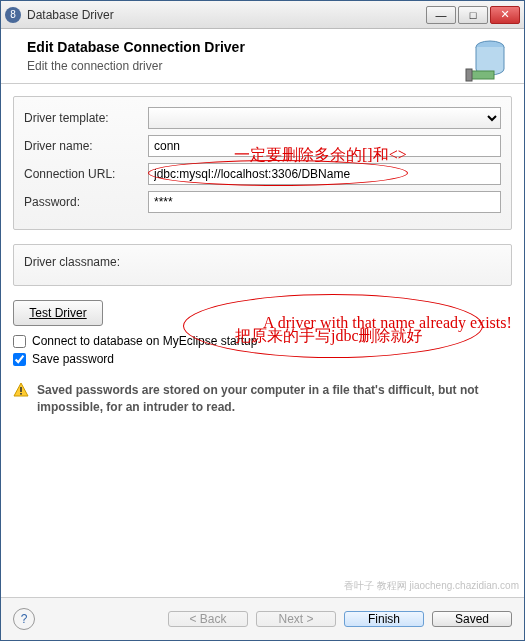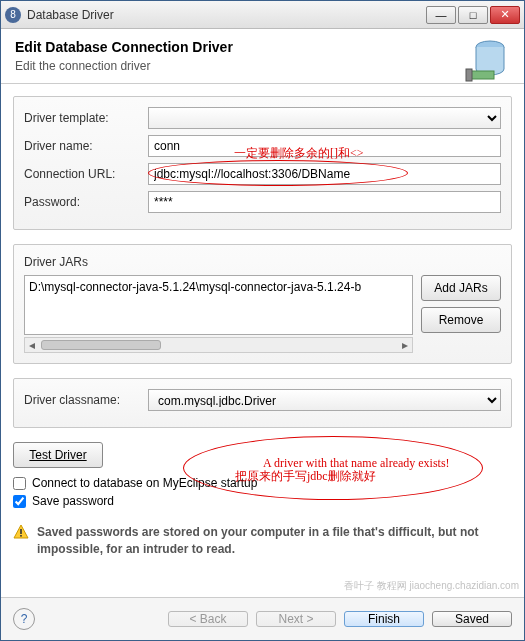--- a/index.html
+++ b/index.html
@@ -7,21 +7,21 @@
 
 .window { width: 525px; height: 641px; background: #fff; border: 1px solid #3a5f8a; display: flex; flex-direction: column; }
 
 .titlebar { height: 28px; background: linear-gradient(#f5f5f5, #e0e0e0); display: flex; align-items: center; padding: 0 4px; border-bottom: 1px solid #bbb; }
 .titlebar .app-icon { width: 16px; height: 16px; background: #4a6a9a; border-radius: 50%; margin-right: 6px; display: flex; align-items: center; justify-content: center; color: #fff; font-size: 10px; }
 .titlebar .title { flex: 1; color: #333; }
 .win-btns { display: flex; gap: 2px; }
 .win-btn { width: 30px; height: 18px; border: 1px solid #888; background: linear-gradient(#f8f8f8,#ddd); display:flex; align-items:center; justify-content:center; font-size:11px; cursor:pointer; border-radius:2px; }
 .win-btn.close { background: linear-gradient(#e77,#c33); color:#fff; border-color:#a22; }
 
-.header { padding: 10px 14px; background: #fff; border-bottom: 1px solid #ccc; display:flex; align-items:center; position:relative; }
+.header { padding: 10px 26px; background: #fff; border-bottom: 1px solid #ccc; display:flex; align-items:center; position:relative; }
 .header-text h2 { font-size: 14px; font-weight: bold; margin-bottom: 4px; }
 .header-text p { color: #555; }
 .header-icon { position:absolute; right:14px; top:8px; width:50px; height:50px; }
 
 .content { flex:1; padding: 12px; overflow:auto; display:flex; flex-direction:column; gap:4px; }
 .group { border:1px solid #c8c8c8; background: linear-gradient(#fbfbfb,#f3f3f3); padding:10px; margin-bottom:10px; border-radius:2px; }
 .row { display:flex; align-items:center; margin-bottom:6px; gap:6px; position:relative; }
 .row label { width: 118px; color:#333; }
 .row input[type=text], .row input[type=password], .row select { flex:1; padding:3px 5px; border:1px solid #aaa; background:#fff; font-size:12px; height:22px; }
 .row select { background: linear-gradient(#fff,#eee); }
@@ -42,21 +42,21 @@
 .warning { display:flex; gap:8px; margin-top:6px; padding:2px 0;font-weight:bold; }
 .warning .icon { width:16px; height:16px; flex-shrink:0; }
 .warning .text { color:#555; line-height:1.4; }
 
 .footer { border-top:1px solid #ccc; padding:10px 12px; display:flex; justify-content:flex-end; gap:8px; align-items:center; background:#f5f5f5; }
 .footer .help { margin-right:auto; width:22px; height:22px; border:1px solid #999; border-radius:50%; display:flex; align-items:center; justify-content:center; color:#36a; cursor:pointer; }
 .footer .btn { width:80px; padding:0 0; }
 .btn-default { background:linear-gradient(#eef6ff,#cfe4fb); border-color:#6a9fd4; }
 .btn-disabled { color:#999; background:linear-gradient(#f5f5f5,#eee); border-color:#bbb; }
 
-.anno { position:absolute; color:#d00; font-size:12px; pointer-events:none; z-index:5; font-family: SimSun, serif; }
+.anno { position:absolute; color:#d00; font-size:16px; pointer-events:none; z-index:5; font-family: SimSun, serif; }
 .ellipse { position:absolute; border:1px solid #d00; border-radius:50%; pointer-events:none; z-index:4; }
 
 .watermark { position:absolute; right:6px; bottom:48px; color:#999; font-size:10px; opacity:.6; }
 
 .scrollbar-h { height:16px; background:#eee; border:1px solid #ccc; margin-top:2px; display:flex; align-items:center; }
 .scrollbar-h .thumb { width:120px; height:10px; background:#ccc; border:1px solid #aaa; border-radius:3px; margin-left:2px; }
 .scrollbar-h .arrow { width:14px; text-align:center; color:#666; }
 </style>
 </head>
 <body>
@@ -102,46 +102,24 @@
         <input type="text" value="jdbc:mysql://localhost:3306/DBName" style="">
         <div class="ellipse" style="left:124px; top:-3px; width:260px; height:26px;"></div>
         <div class="anno" style="left:210px; top:-18px;">一定要删除多余的[]和&lt;&gt;</div>
       </div>
       <div class="row">
         <label>Password:</label>
         <input type="text" value="****" style="">
       </div>
     </div>
 
-    <div class="group">
-      <div class="jars-label">Driver JARs</div>
-      <div class="jars-body">
-        <div style="flex:1;">
-          <div class="jars-list">
-            <div class="item">D:\mysql-connector-java-5.1.24\mysql-connector-java-5.1.24-b</div>
-          </div>
-          <div class="scrollbar-h">
-            <span class="arrow">◂</span>
-            <div class="thumb"></div>
-            <span class="arrow" style="margin-left:auto">▸</span>
-          </div>
-        </div>
-        <div class="jars-btns">
-          <div class="btn">Add JARs</div>
-          <div class="btn">Remove</div>
-        </div>
-      </div>
-    </div>
 
     <div class="group">
       <div class="row">
         <label>Driver classname:</label>
-        <select>
-          <option>com.mysql.jdbc.Driver</option>
-        </select>
       </div>
     </div>
 
     <div style="position:relative;text-decoration:underline;">
       <div class="btn test-btn">Test Driver</div>
       <div class="ellipse" style="left:170px; top:-6px; width:300px; height:64px;"></div>
       <div class="anno" style="left:250px; top:6px;margin-top:8px;">A driver with that name already exists!</div>
       <div class="anno" style="left:222px; top:26px;">把原来的手写jdbc删除就好</div>
     </div>
 

